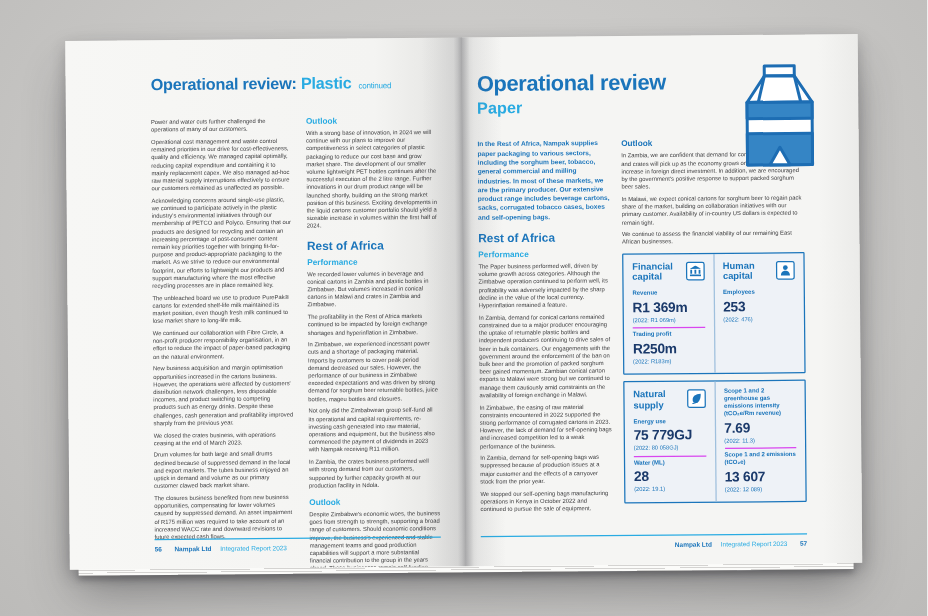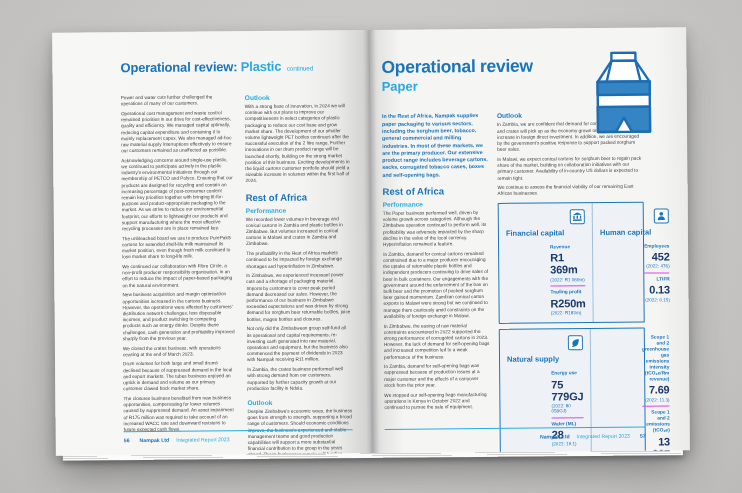--- a/index.html
+++ b/index.html
@@ -47,26 +47,26 @@
     font-size:5.2px;color:#29abe2;}
   .page.left .footer{left:68px;right:20px;text-align:left;}
   .page.right .footer{left:12px;right:44px;text-align:right;}
   .footer .pn{font-weight:700;color:#1b75bb;margin-right:10px;}
   .footer .brand{font-weight:700;color:#1b75bb;margin-right:7px;}
   .footer .report{color:#29abe2;}
   .page.right .footer .pn{margin-right:0;margin-left:10px;}
   
   .capbox{display:flex;border:1px solid #1b75bb;background:#eef2f7;border-radius:1px;margin-top:5px;}
   .capcol{flex:1;padding:6px 7px 4px 7px;}
-  .capcol + .capcol{border-left:1px solid #9fc0dd;text-align:right;}
+  .capcol + .capcol{border-left:1px solid #9fc0dd;}
   .caphead{display:flex;justify-content:space-between;align-items:flex-start;margin-bottom:4px;}
-  .capname{font-size:7.5px;font-weight:700;color:#1b75bb;line-height:1.1;margin-top:20px;}
+  .capname{font-size:7.5px;font-weight:700;color:#1b75bb;line-height:1.1;}
   .capicon{width:13px;height:13px;border:1px solid #1b75bb;border-radius:2px;background:#fff;
     display:flex;align-items:center;justify-content:center;flex:0 0 auto;}
-  .metric{padding:3px 0 3.5px 0;margin-left:44px;}
+  .metric{padding:3px 0 3.5px 0;}
   .metric + .metric{border-top:1px solid #d946ef;}
   .mname{font-size:4.8px;font-weight:700;color:#1b75bb;line-height:1.25;margin-bottom:1.5px;}
   .mval{font-size:11px;font-weight:700;color:#1b3a6b;letter-spacing:-0.2px;line-height:1.1;}
   .mprior{font-size:4.6px;color:#1b75bb;margin-top:1px;}
 </style>
 </head>
 <body>
 
 <div class="scene">
   <div class="book">
@@ -184,27 +184,22 @@
                 <div class="capname">Human capital</div>
                 <div class="capicon">
                   <svg width="9" height="9" viewBox="0 0 10 10" fill="#1b75bb">
                     <circle cx="5" cy="2.6" r="2.1"></circle>
                     <path d="M1 9.6 C1 6.6 3 5.4 5 5.4 C7 5.4 9 6.6 9 9.6 Z"></path>
                   </svg>
                 </div>
               </div>
               <div class="metric">
                 <div class="mname">Employees</div>
-                <div class="mval">452</div>
+                <div class="mval">253</div>
                 <div class="mprior">(2022: 476)</div>
-              </div>
-              <div class="metric">
-                <div class="mname">LTIFR</div>
-                <div class="mval">0.13</div>
-                <div class="mprior">(2022: 0.15)</div>
               </div>
             </div>
           </div>
 
           <div class="capbox">
             <div class="capcol">
               <div class="caphead">
                 <div class="capname">Natural supply</div>
                 <div class="capicon">
                   <svg width="9" height="9" viewBox="0 0 10 10" fill="#1b75bb">

